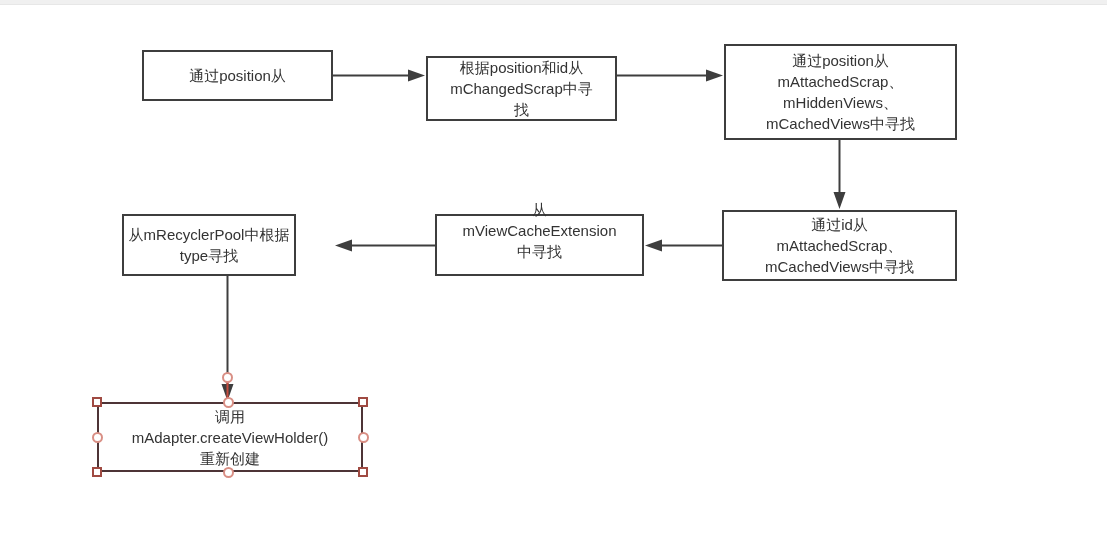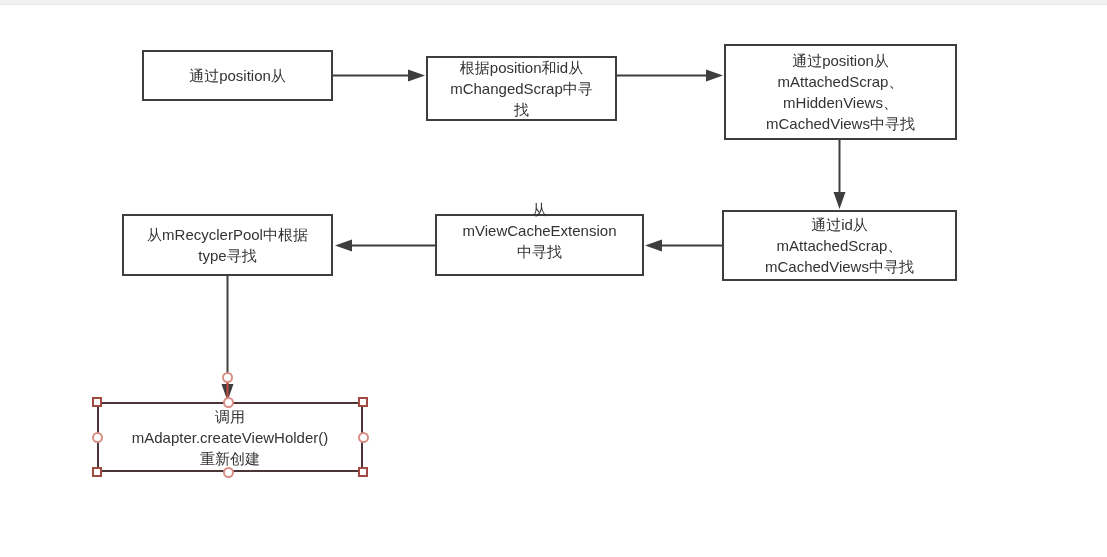--- a/index.html
+++ b/index.html
@@ -62,21 +62,21 @@
     background: #ffffff;
     border: 2px solid #d98f85;
     border-radius: 50%;
   }
   
   #n0 { left: 142px; top: 50px;  width: 191px; height: 51px; }
   #n1 { left: 426px; top: 44px;  width: 191px; height: 65px; margin-top: 12px; }
   #n2 { left: 724px; top: 44px;  width: 233px; height: 96px; }
   #n3 { left: 722px; top: 210px; width: 235px; height: 71px; text-align: center; }
   #n4 { left: 435px; top: 214px; width: 209px; height: 62px; }
-  #n5 { left: 122px; top: 214px; width: 211px; height: 62px; }
+  #n5 { left: 122px; top: 214px; width: 174px; height: 62px; }
   #n6 { left: 97px;  top: 402px; width: 266px; height: 70px; }
 </style>
 </head>
 <body>
 
 <div class="canvas">
   <div class="topbar"></div>
 
   <svg class="edges" width="1107" height="557" viewBox="0 0 1107 557">
 

